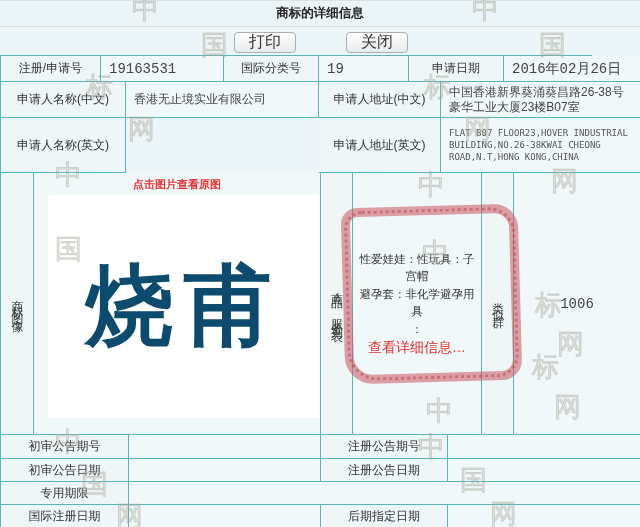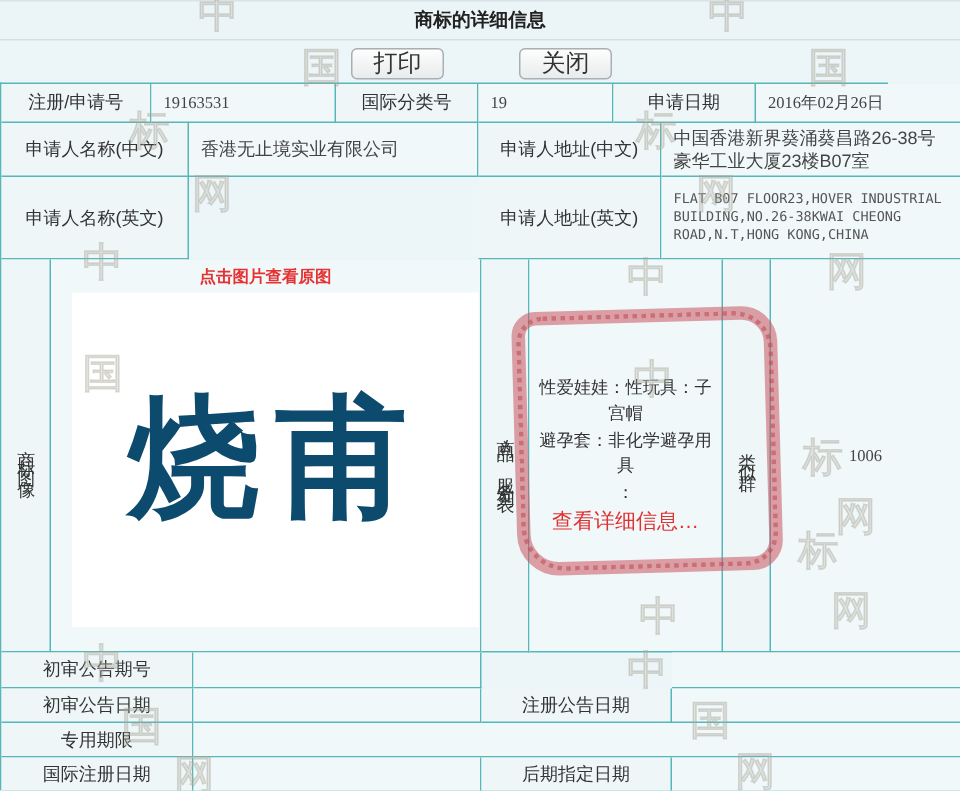--- a/index.html
+++ b/index.html
@@ -63,21 +63,21 @@
     font-family:Liberation Serif, serif; line-height:1;
   }
 
   
   .goods {
     flex-direction:column; gap:1px; font-size:11.5px; line-height:17px; text-align:center;
     padding:2px;
   }
   .goods .red-link { color:#e03030; font-weight:400; font-size:14px; cursor:pointer; margin-top:0; }
 
-  .num-val { font-family:Liberation Serif, serif; font-size:11px; color:#444; }
+  .num-val { font-family:Liberation Mono, monospace; font-size:14px; color:#444; }
 
   
   .wm {
     position:absolute; font-size:27px; line-height:1;
     color:rgba(178,176,162,0.30);
     -webkit-text-stroke:1px rgba(165,163,150,0.38);
     pointer-events:none; z-index:30; font-weight:400;
   }
 
   
@@ -152,20 +152,21 @@
     </div>
     <div class="cell lab" style="left:481px;top:117px;width:32px;height:262px;">
       <span class="vert">类似群</span>
     </div>
     <div class="cell" style="left:513px;top:117px;width:127px;height:262px;">
       <span class="num-val">1006</span>
     </div>
 
     <div class="cell lab" style="left:0;top:379px;width:128px;height:24px;">初审公告期号</div>
     <div class="cell" style="left:128px;top:379px;width:192px;height:24px;"></div>
+    <div class="cell lab" style="left:320px;top:379px;width:127px;height:24px;">注册公告期号</div>
     <div class="cell" style="left:447px;top:379px;width:193px;height:24px;"></div>
 
     <div class="cell lab" style="left:0;top:403px;width:128px;height:23px;">初审公告日期</div>
     <div class="cell" style="left:128px;top:403px;width:192px;height:23px;"></div>
     <div class="cell lab" style="left:320px;top:403px;width:127px;height:23px;">注册公告日期</div>
     <div class="cell" style="left:447px;top:403px;width:193px;height:23px;"></div>
 
     <div class="cell lab" style="left:0;top:426px;width:128px;height:23px;">专用期限</div>
     <div class="cell" style="left:128px;top:426px;width:512px;height:23px;"></div>
 

